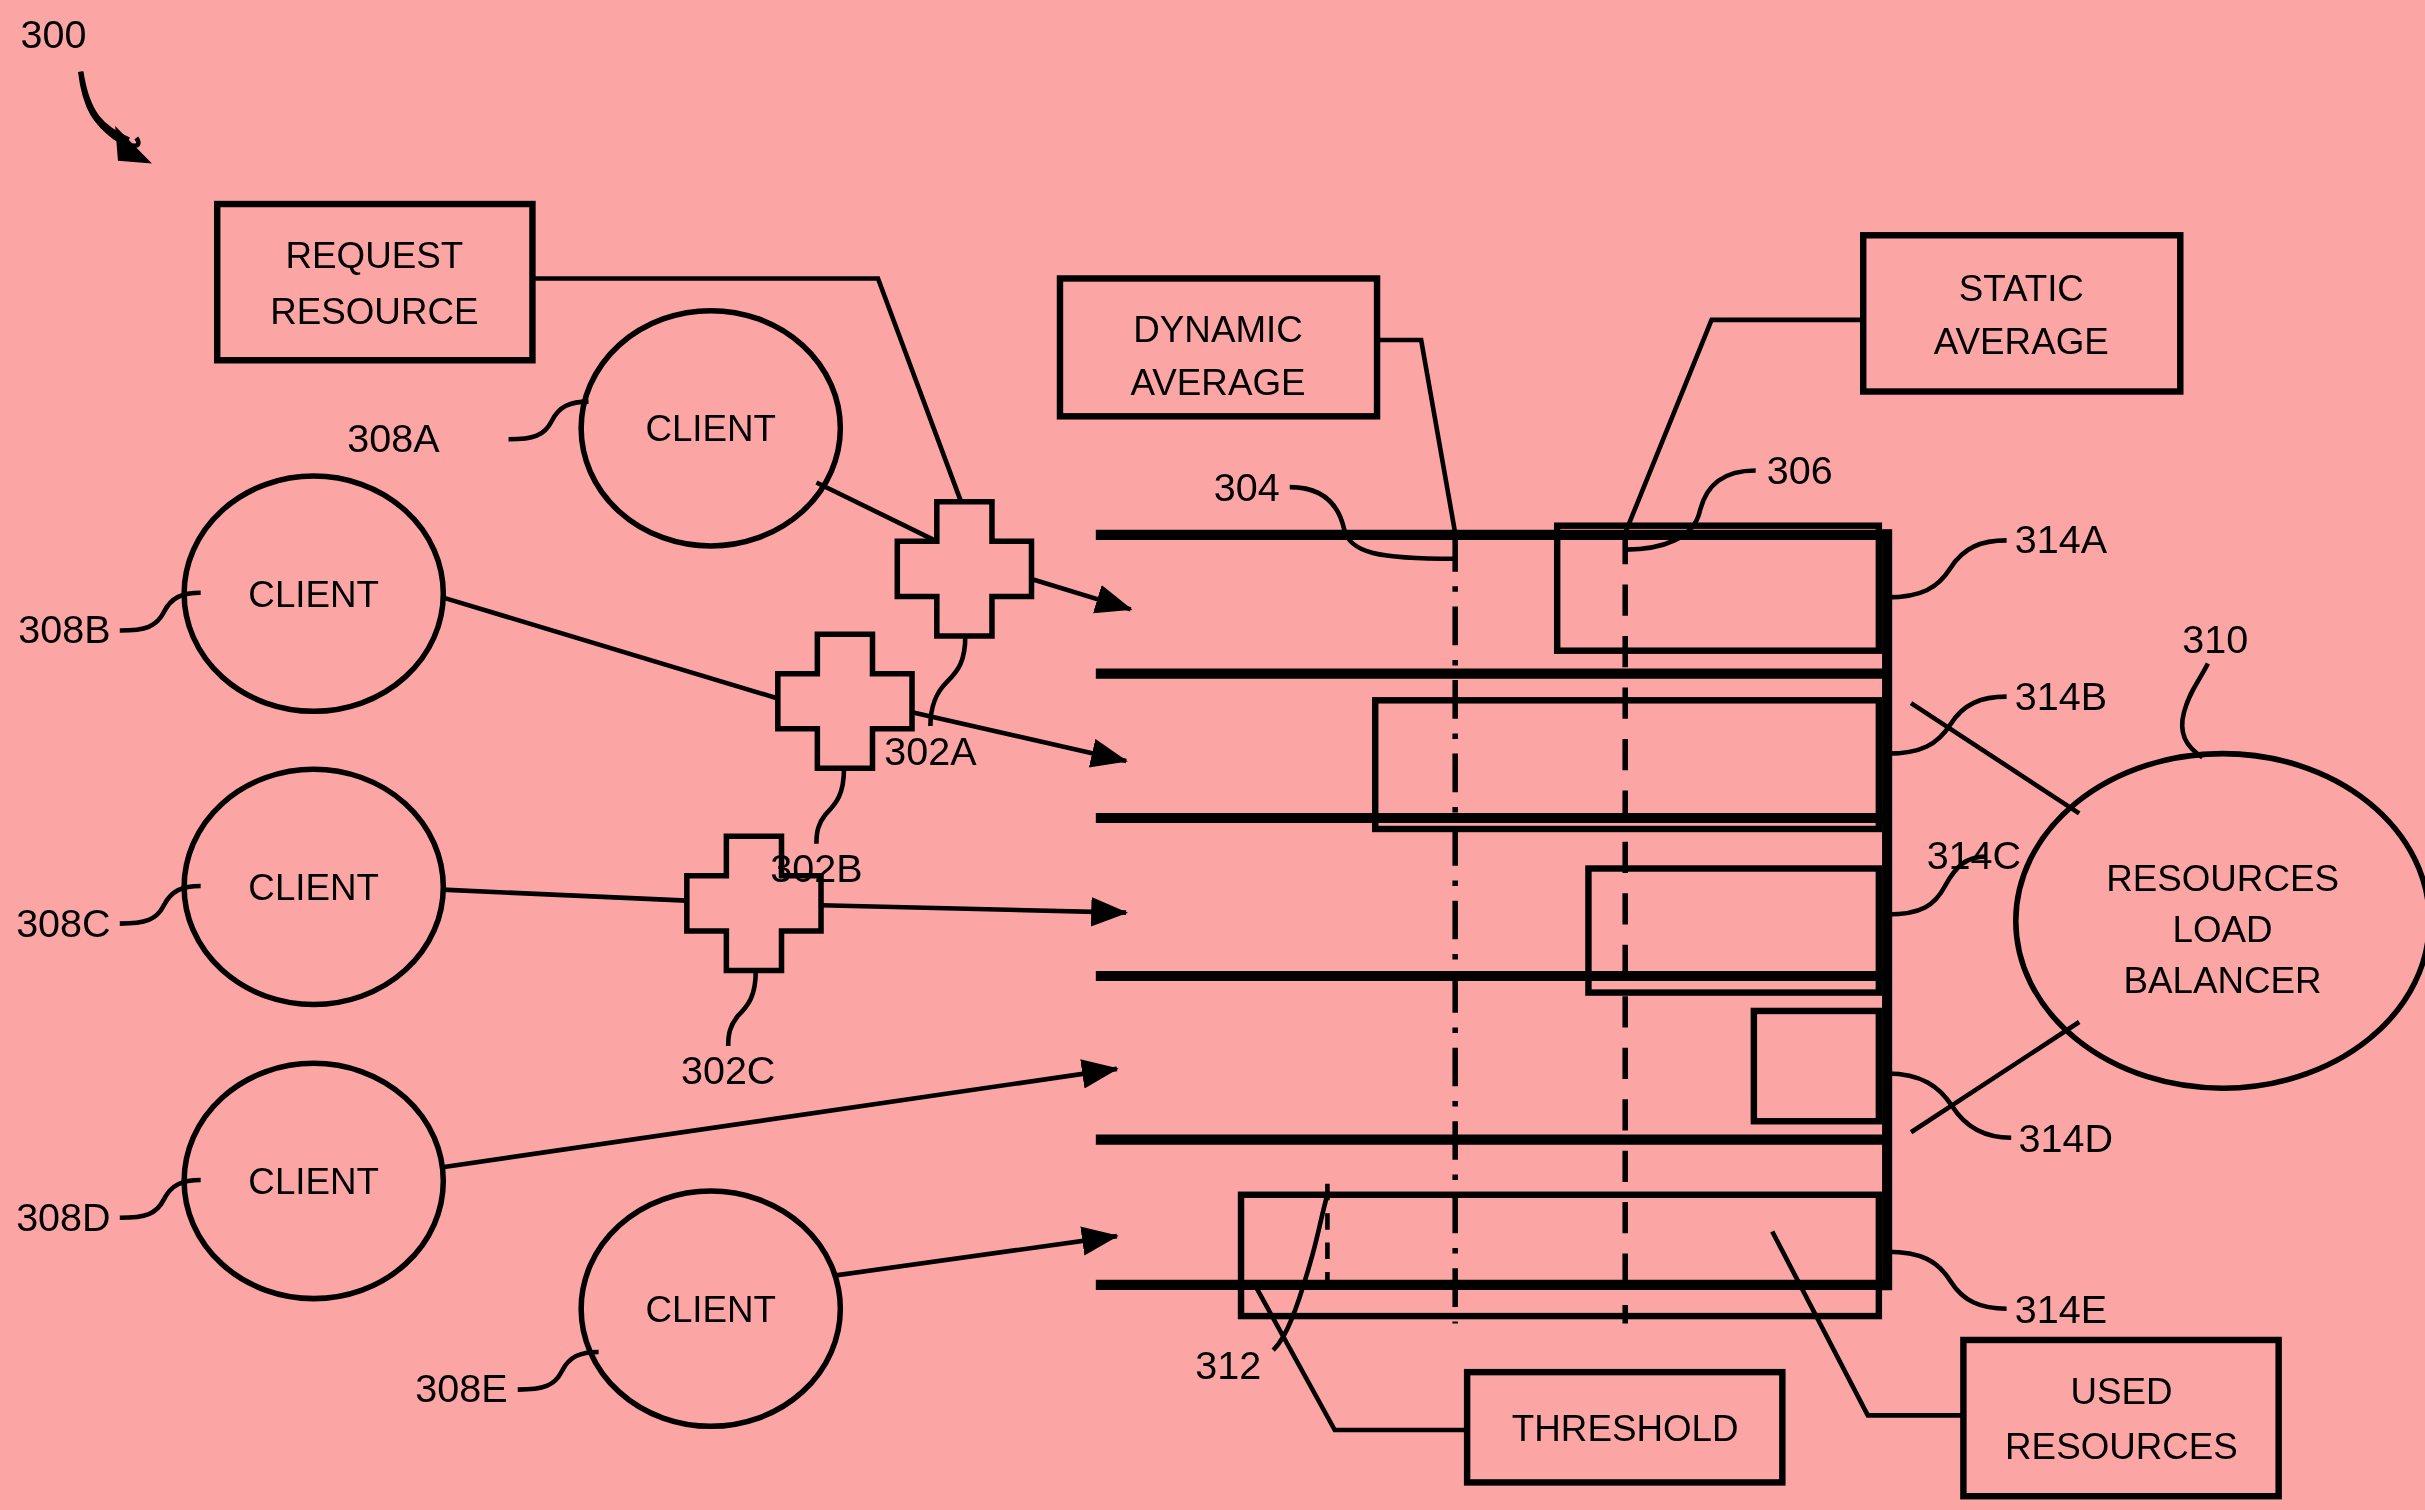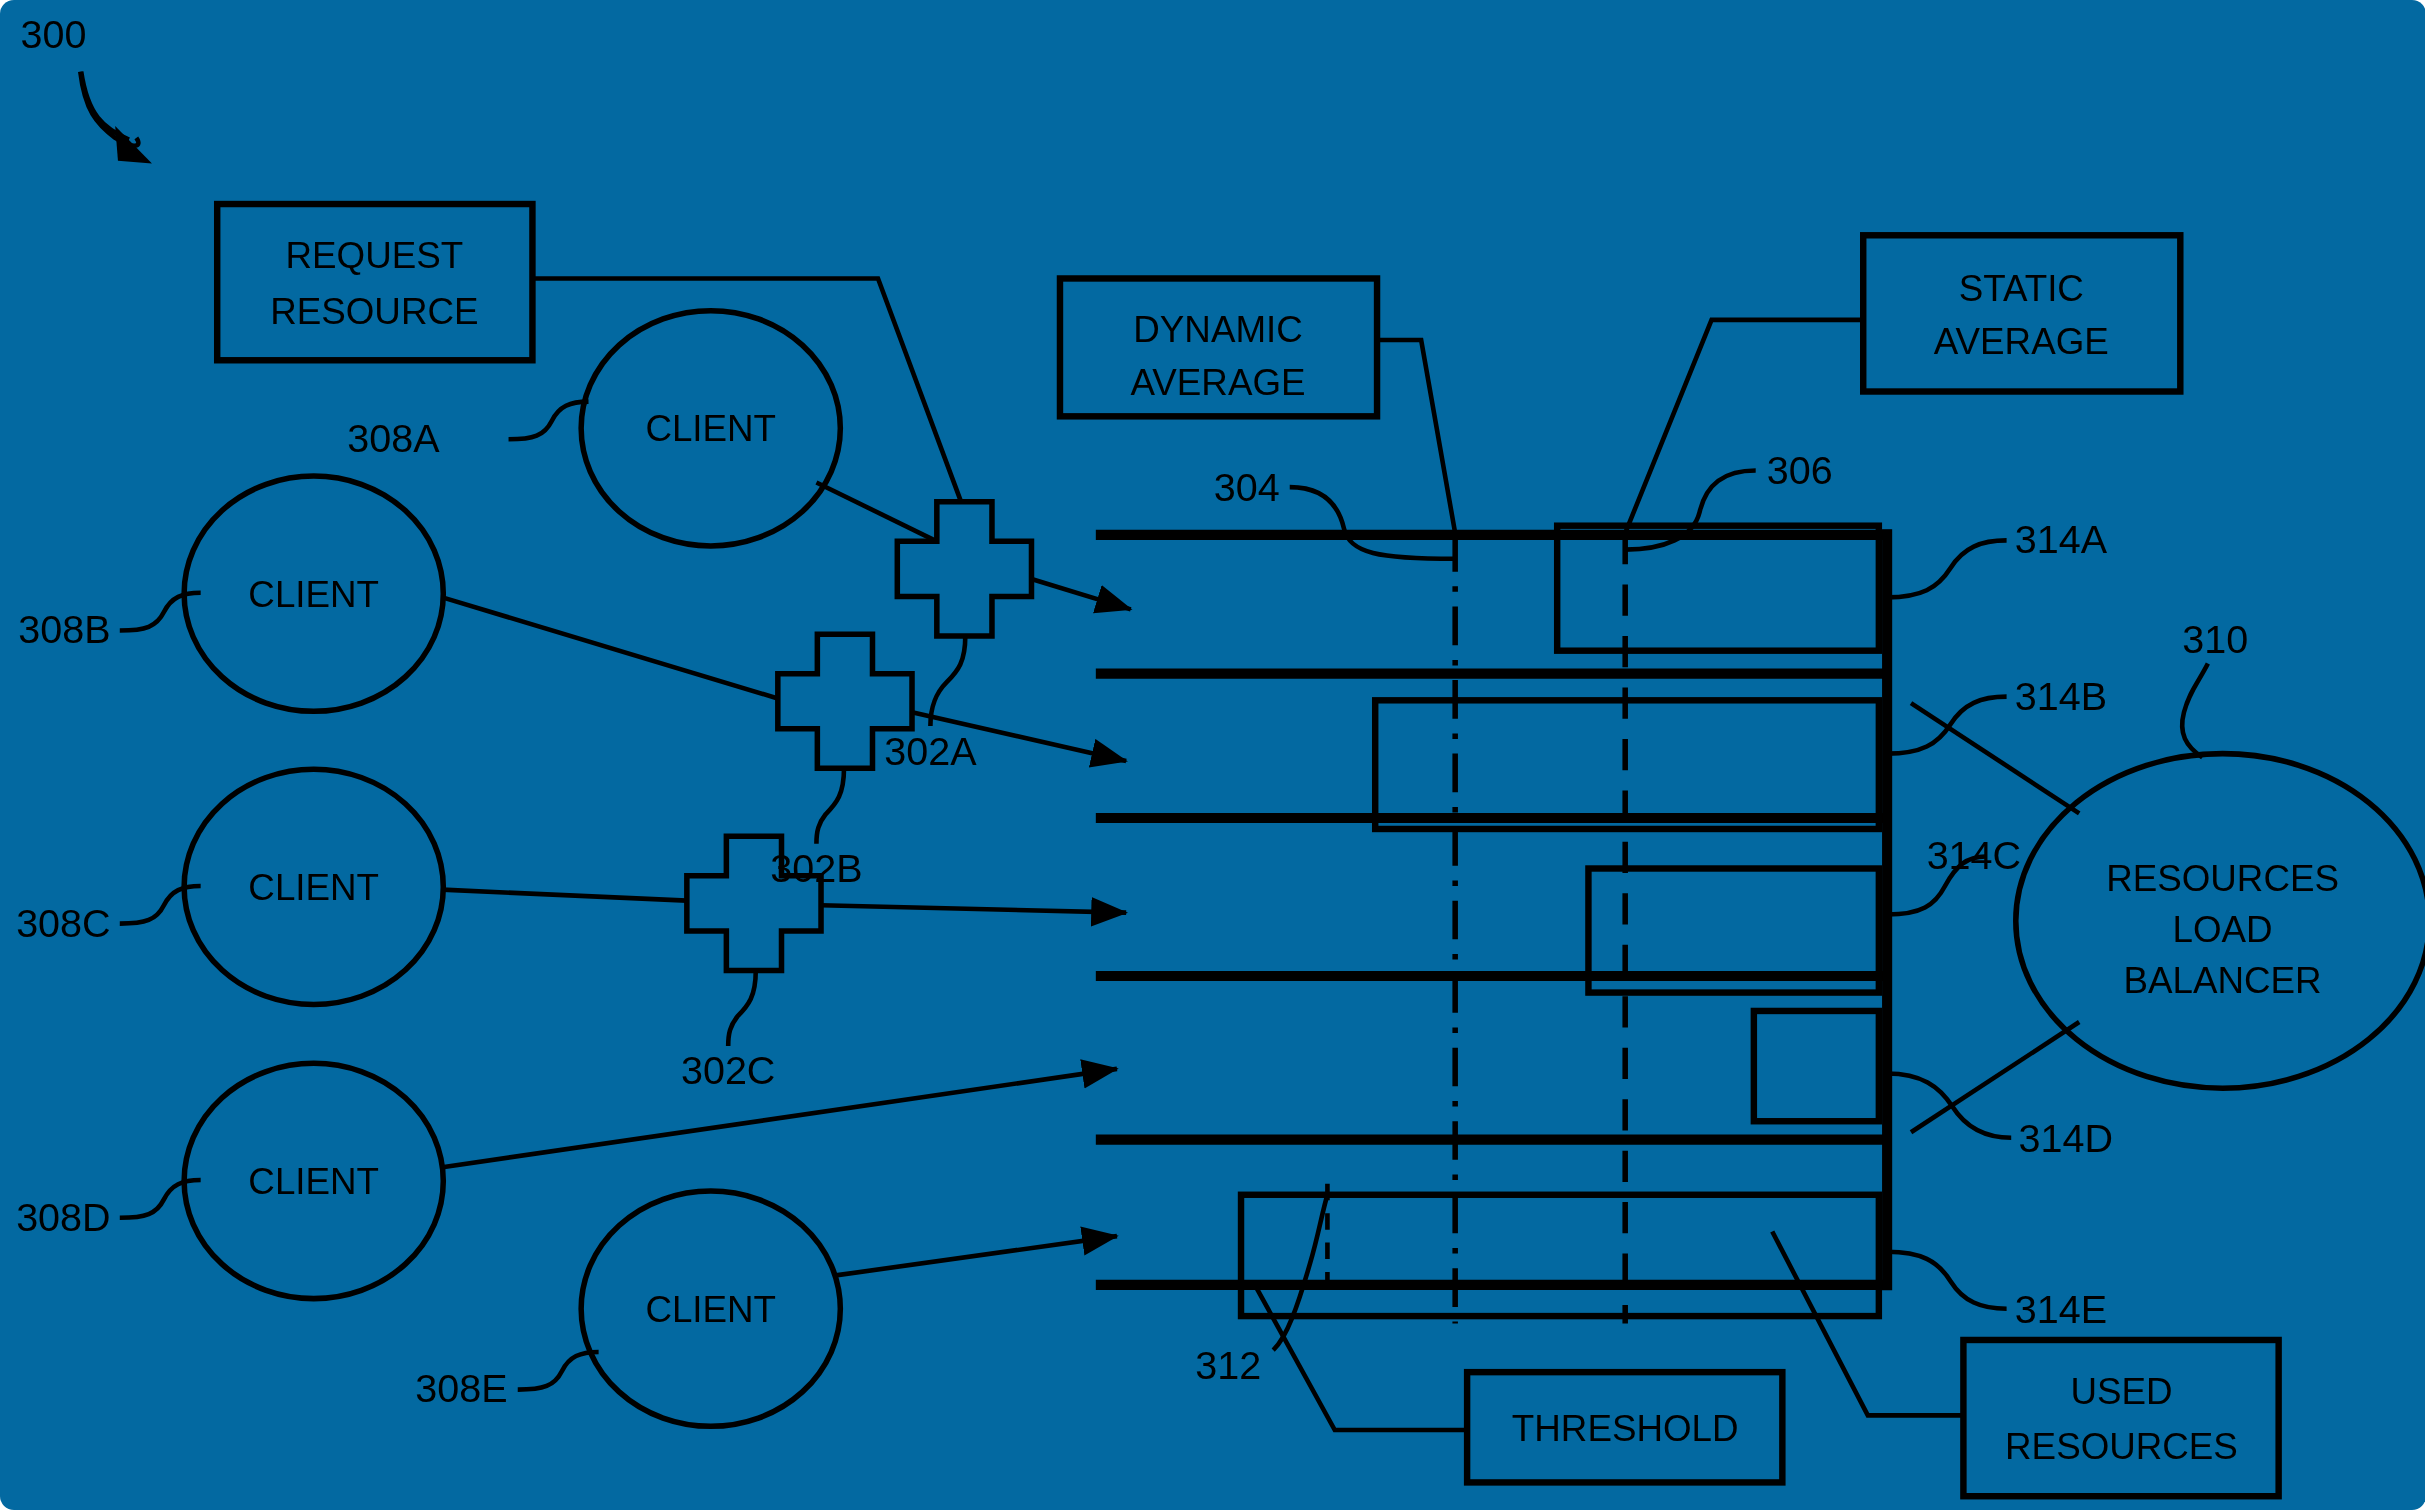--- a/index.html
+++ b/index.html
@@ -1,17 +1,17 @@
 <!DOCTYPE html>
 <html style="font-size:14.7px"><head>
 <meta charset="utf-8">
 <style>
   html,body{margin:0;padding:0;background:#ffffff;}
   body{font-family:"Liberation Sans", sans-serif;}
-  #stage{position:relative;width:2426px;height:1510px;background:#0369a1;overflow:hidden;border-radius:14px;}
+  #stage{position:relative;width:2426px;height:1510px;background:#fca5a5;overflow:hidden;}
   svg{position:absolute;top:0;left:0;width:2426px;height:1510px;}
   .lbl{font-family:"Liberation Sans", sans-serif;fill:#000;font-size:40px;}
   .ref{font-family:"Liberation Sans", sans-serif;fill:#000;font-size:43px;}
   .boxtxt{font-family:"Liberation Sans", sans-serif;fill:#000;font-size:40px;}
   .st{fill:none;stroke:#000;}
 </style>
 </head>
 <body>
 
 <div id="stage">

